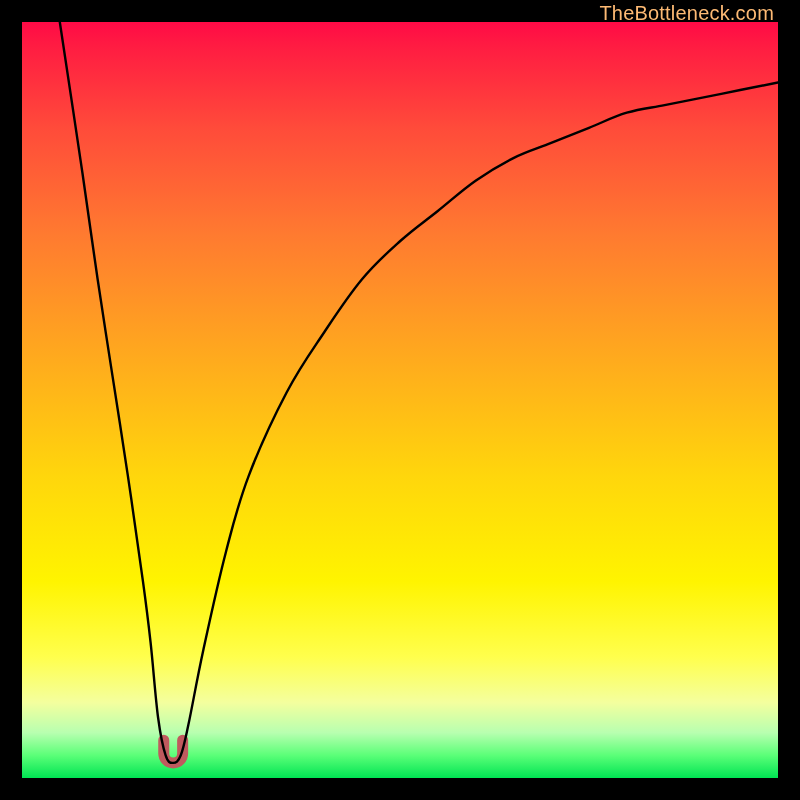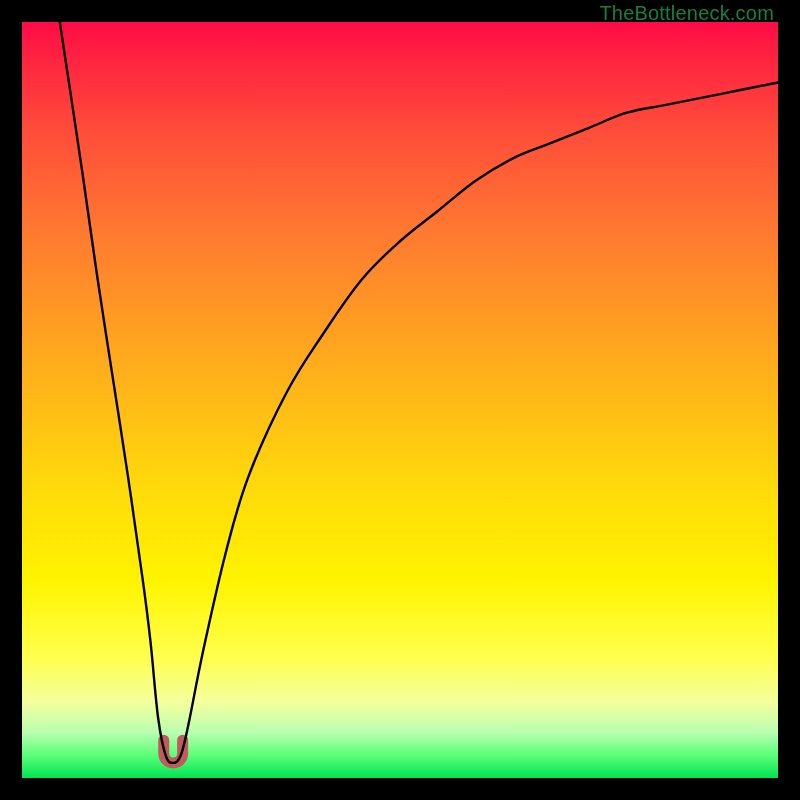--- a/index.html
+++ b/index.html
@@ -44,21 +44,21 @@
       #5bff78 97%,
       #00e453 100%
     );
   }
   .watermark {
     position: absolute;
     top: 2px;
     right: 26px;
     font-size: 20px;
     font-weight: 500;
-    color: #15803d;
+    color: #fdba74;
     letter-spacing: 0.2px;
     z-index: 20;
     text-align: center;
   }
   svg.curve {
     position: absolute;
     inset: 0;
   }
 </style>
 </head>

